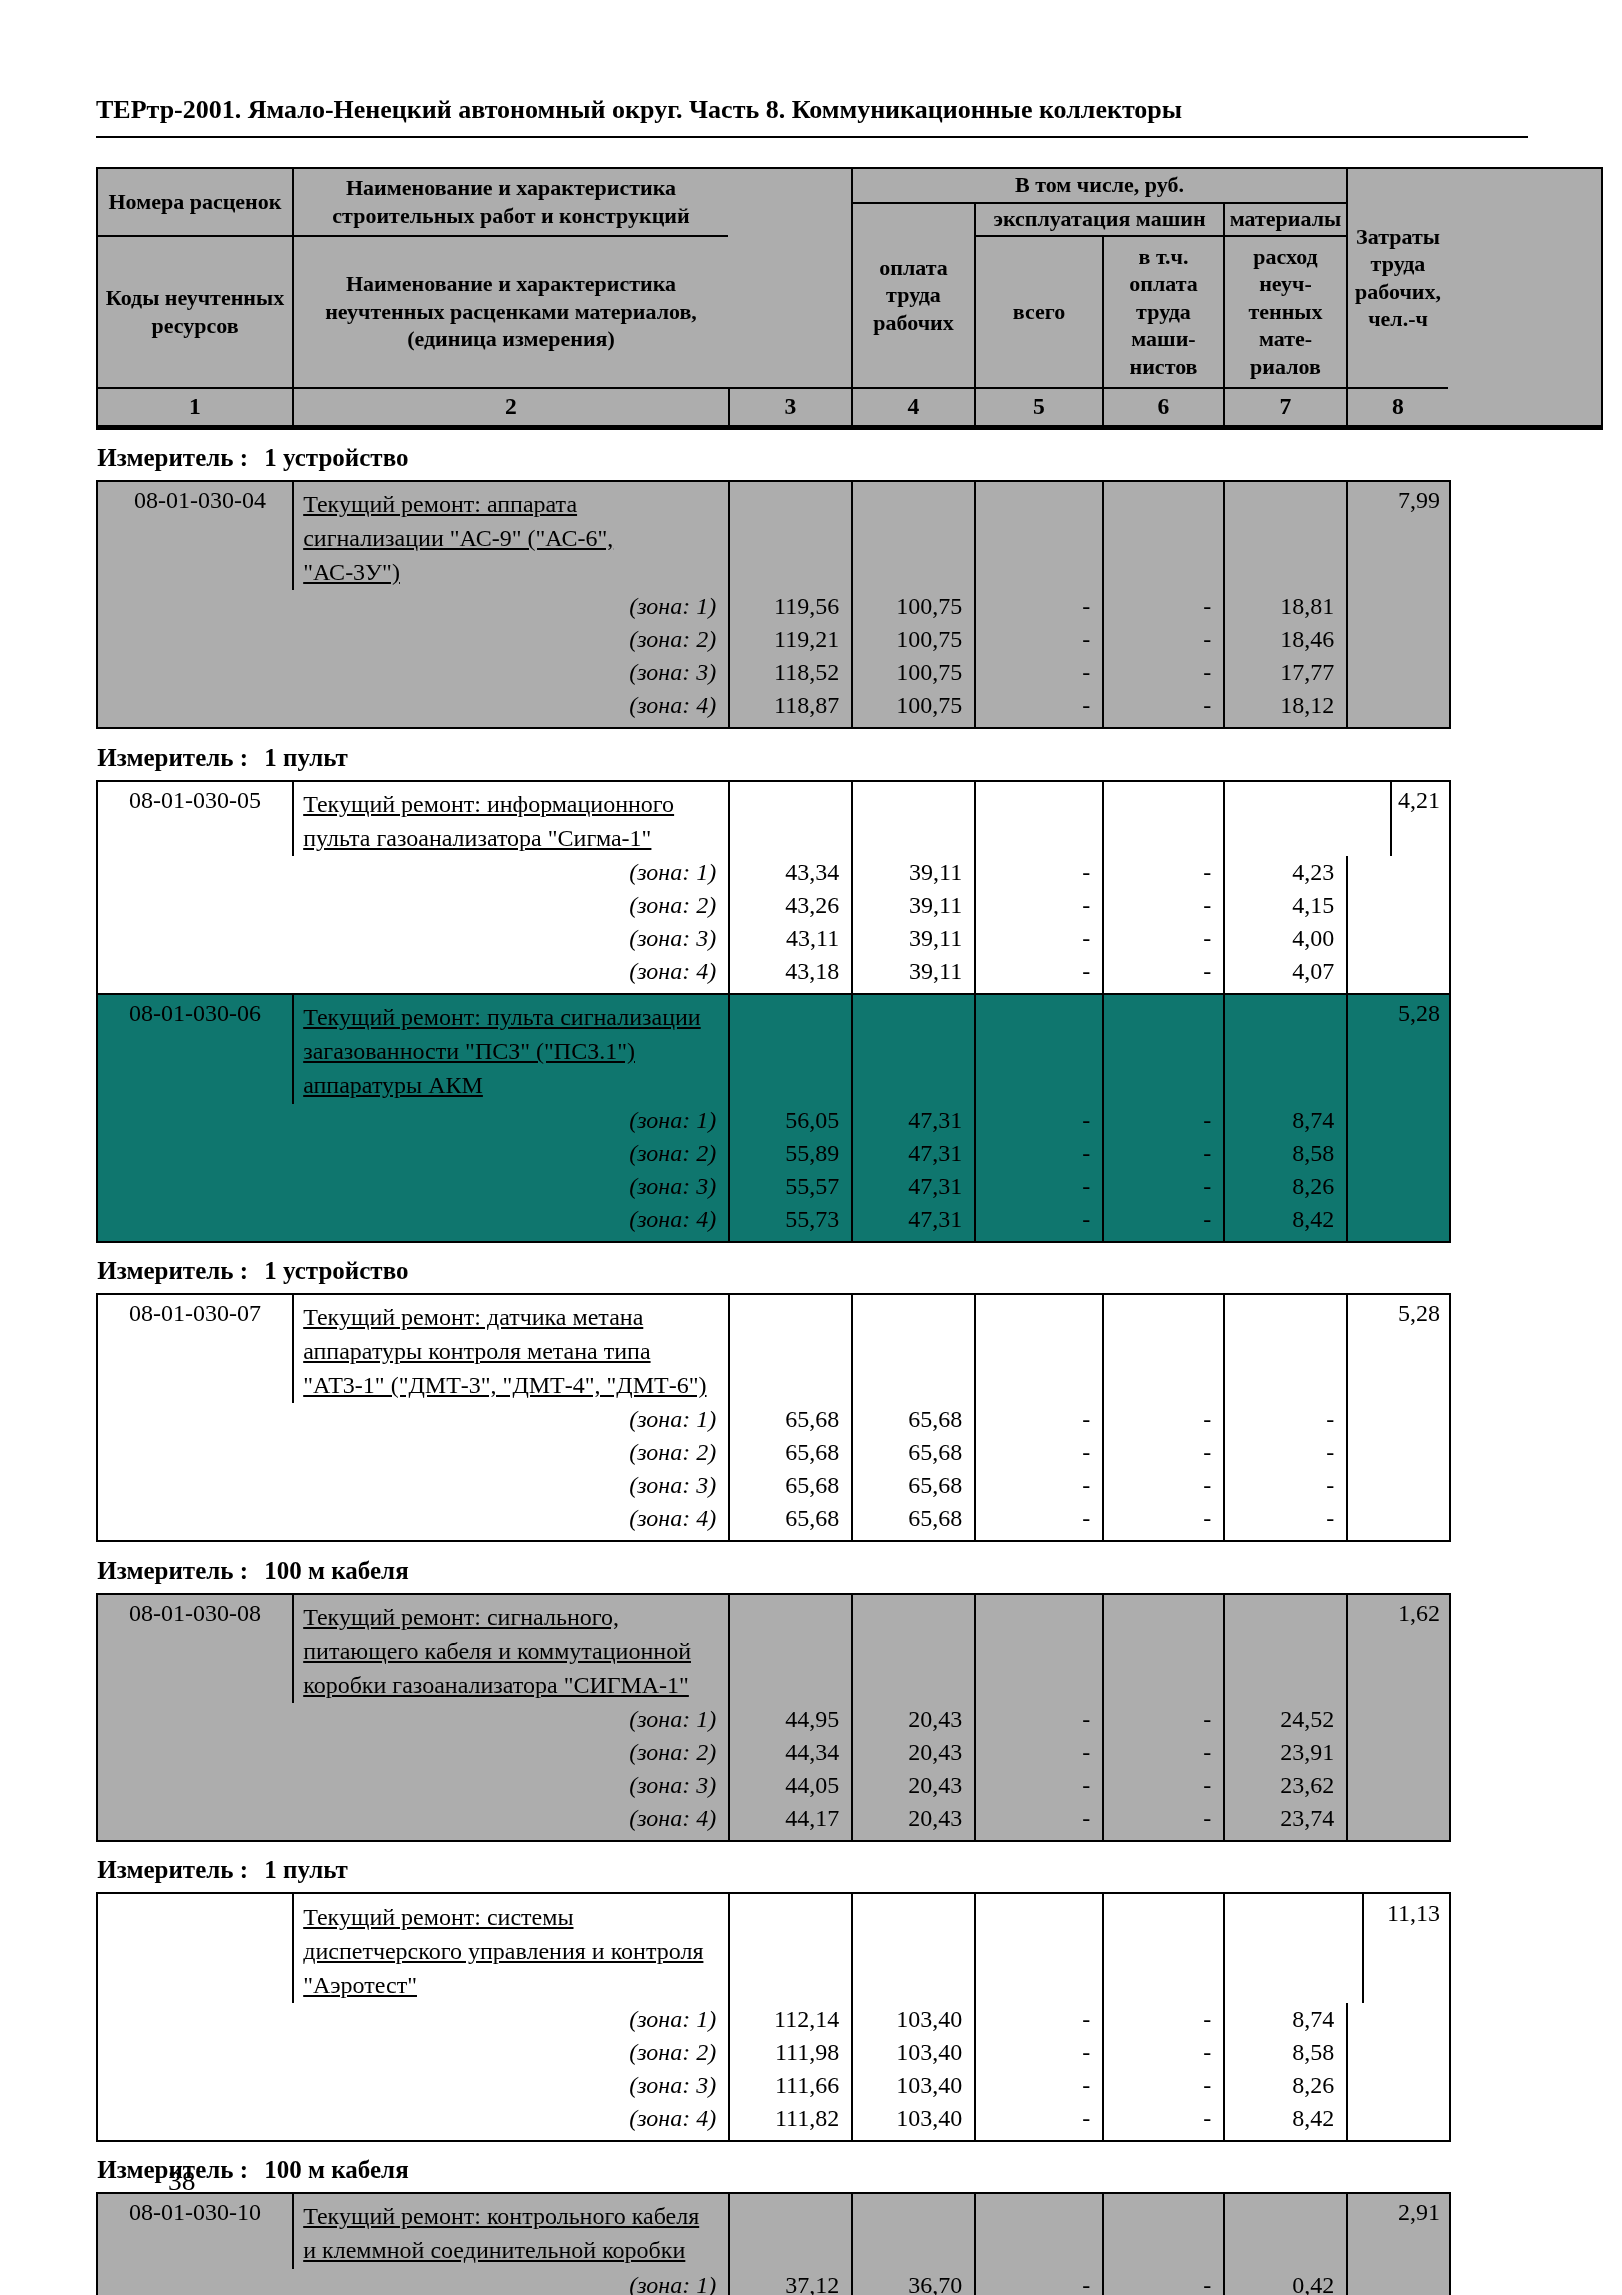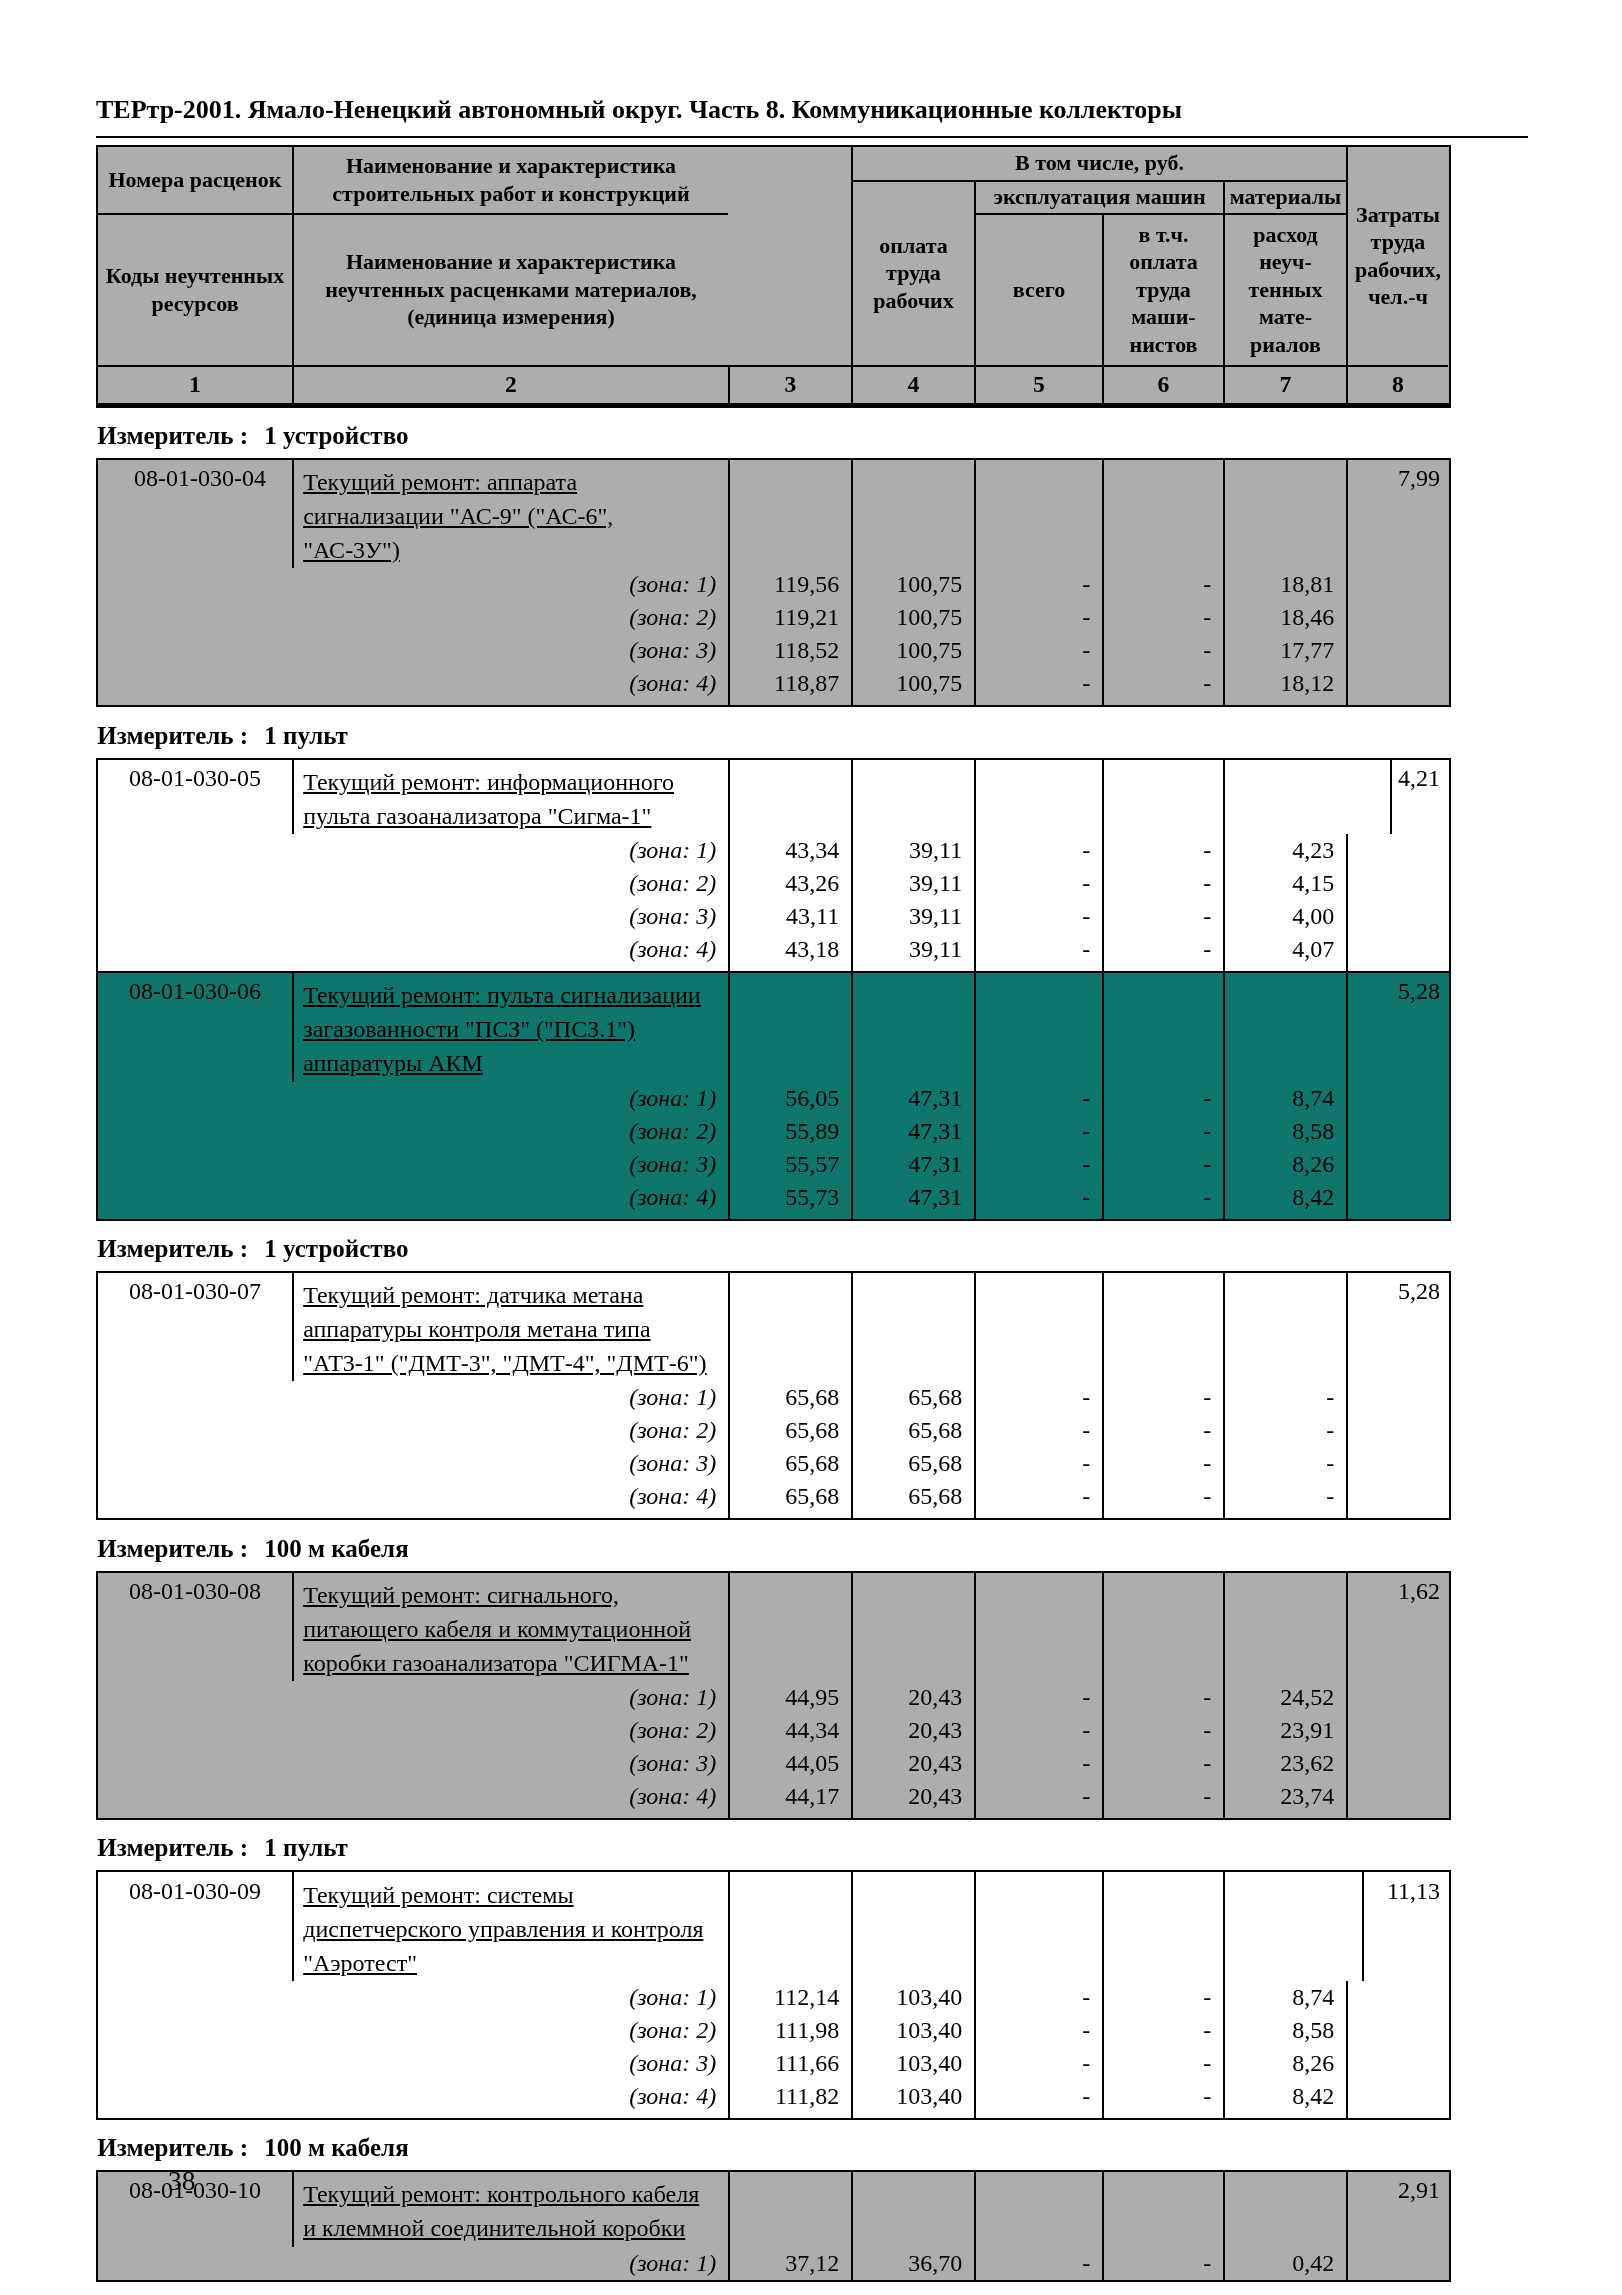--- a/index.html
+++ b/index.html
@@ -7,21 +7,21 @@
     width:1623px;height:2295px;background:#ffffff;position:relative;
     font-family:"Liberation Serif","DejaVu Serif",serif;color:#000;
   }
   .content{position:absolute;left:96px;top:0;width:1432px;}
   .doc-title{
     margin-top:95px;font-size:26px;font-weight:bold;
     padding-bottom:10.5px;border-bottom:2.6px solid #000;
   }
   
   .header-table{
-    box-sizing:border-box;margin-top:7px;width:1355px;
+    box-sizing:border-box;margin-top:29px;width:1507px;
     display:grid;
     grid-template-columns:194px 436px 123px 123px 128px 121px 123px 102px;
     grid-template-rows:33px 33px 152px 38px;
     border:2.6px solid #000;border-bottom:5.2px solid #000;background:#adadad;font-family:Liberation Serif, serif;
   }
   .h-cell{
     display:flex;align-items:center;justify-content:center;text-align:center;
     font-weight:bold;font-size:22px;line-height:1.25;padding:1.3px 3.9px;box-sizing:border-box;
   }
   .h-num{font-size:23.6px;}
@@ -278,21 +278,20 @@
           <div class="cell val bl rlast" style="grid-area: 5 / 4;">20,43</div>
           <div class="cell val bl rlast" style="grid-area: 5 / 5;">-</div>
           <div class="cell val bl rlast" style="grid-area: 5 / 6;">-</div>
           <div class="cell val bl rlast" style="grid-area: 5 / 7;">23,74</div>
           <div class="cell bl rlast" style="grid-area: 5 / 8;"></div>
         </div>
       </div>
       <div class="measurer"><div class="m-label" style="display: inline-block;">Измеритель :</div><div class="m-value" style="display: inline;">1 пульт</div></div>
       <div class="block-wrap">
         <div class="block">
-          <div class="cell code" style="grid-area: 1 / 1 / span 5;">08-01-030-09</div>
           <div class="cell desc bl" style="grid-area: 1 / 2;">Текущий ремонт: системы диспетчерского управления и контроля "Аэротест"</div>
           <div class="cell bl" style="grid-area: 1 / 3;"></div>
           <div class="cell bl" style="grid-area: 1 / 4;"></div>
           <div class="cell bl" style="grid-area: 1 / 5;"></div>
           <div class="cell bl" style="grid-area: 1 / 6;"></div>
           <div class="cell bl" style="grid-area: 1 / 7;"></div>
           <div class="cell bl labor" style="grid-area: 1 / 8; margin-left: 16px;">11,13</div>
           <div class="cell zlabel" style="grid-area: 2 / 2;">(зона: 1)</div>
           <div class="cell val bl" style="grid-area: 2 / 3;">112,14</div>
           <div class="cell val bl" style="grid-area: 2 / 4;">103,40</div>

